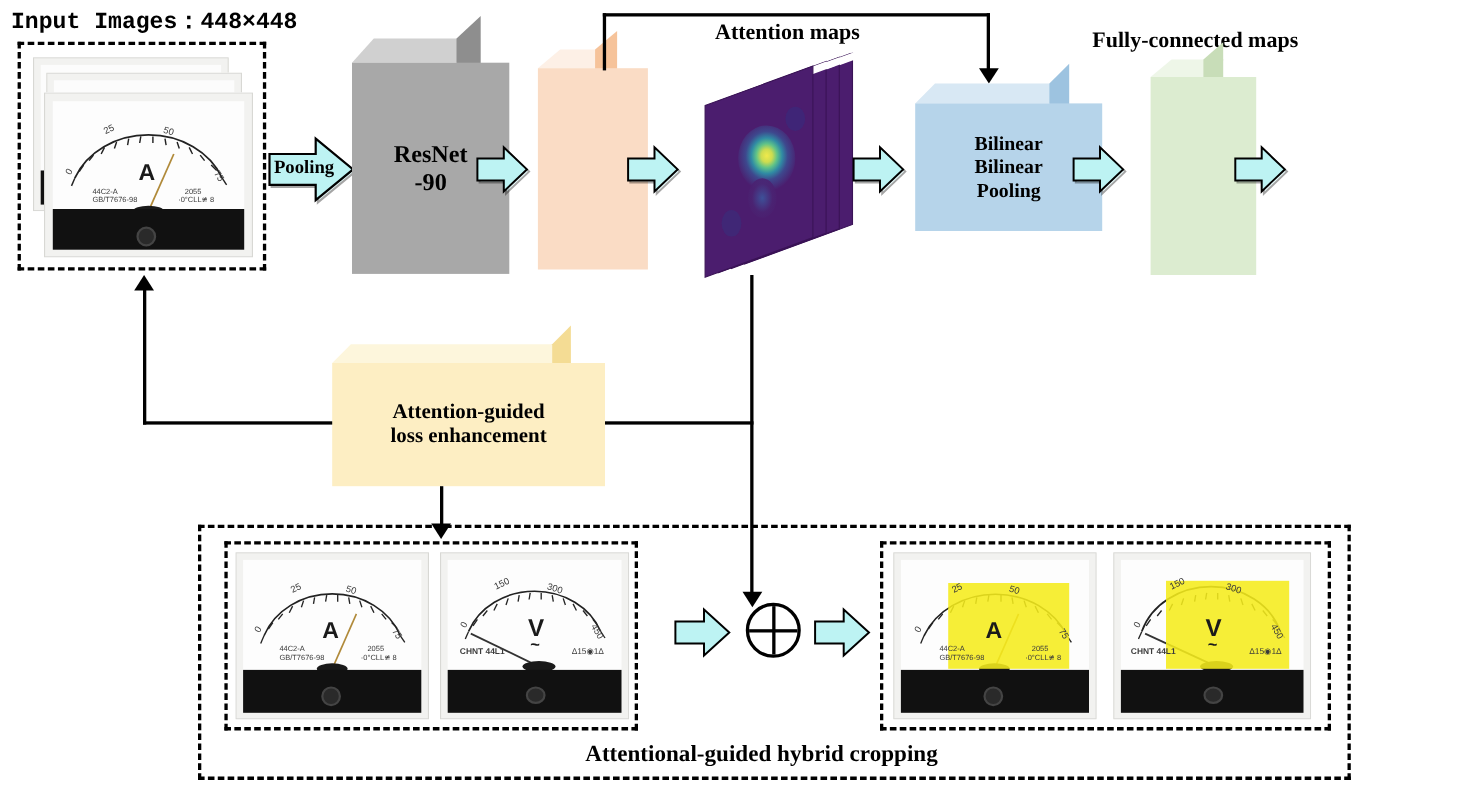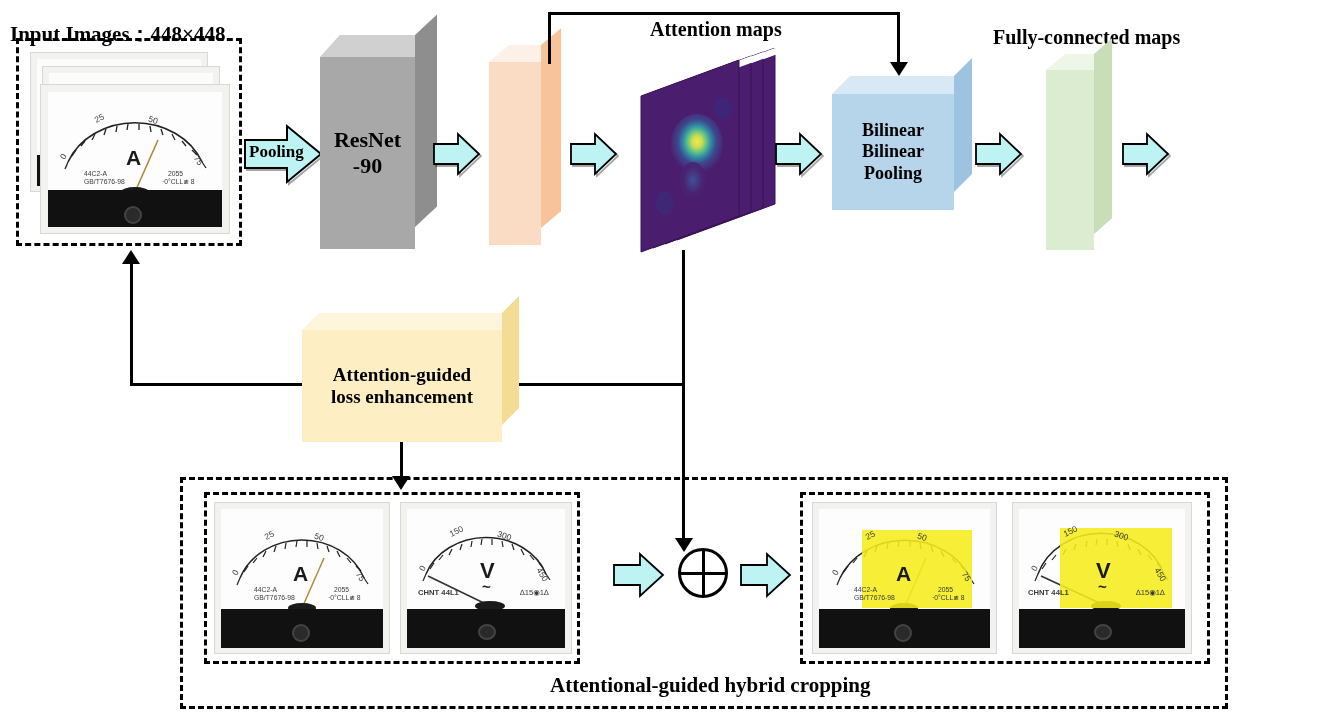--- a/index.html
+++ b/index.html
@@ -18,21 +18,21 @@
   .tri-down{position:absolute;width:0;height:0;border-left:9px solid transparent;
             border-right:9px solid transparent;border-top:14px solid #000;}
   .tri-up{position:absolute;width:0;height:0;border-left:9px solid transparent;
           border-right:9px solid transparent;border-bottom:14px solid #000;}
 
   
   .cyarrow{position:absolute;}
   .cyarrow svg{display:block;overflow:visible;}
 
   
-  .box3d{position:absolute;}
+  .box3d{position:absolute;padding-left:48px;}
   .box3d .front{position:absolute;left:0;top:0;width:100%;height:100%;
                 display:flex;align-items:center;justify-content:center;
                 text-align:center;font-weight:bold;color:#000;line-height:1.18;}
   .box3d .side{position:absolute;}
   .box3d .topf{position:absolute;}
 
   
   .meter{position:absolute;background:#fff;overflow:hidden;}
   .meter .bezel{position:absolute;left:0;top:0;right:0;bottom:0;
                 background:#f2f2f0;border:1px solid #d8d8d4;box-sizing:border-box;}
@@ -57,21 +57,21 @@
                    margin-left:-1.5px;background:#000;}
   .loss-box{position:absolute;background:#dfe0c0;border:3px solid #6f6f55;
             box-sizing:border-box;display:flex;align-items:center;
             justify-content:center;font-weight:bold;color:#000;}
 </style>
 </head>
 <body>
 
 <div id="stage">
 
-  <div class="lbl" style="left:10px;top:20px;font-size:21px;">Input Images：448×448</div>
+  <div class="lbl" style="left:10px;top:4px;font-size:21px;font-family:Liberation Mono, monospace;">Input Images：448×448</div>
 
   <div class="dash-box" style="left:16px;top:38px;width:226px;height:208px;"></div>
 
   <div class="meter" style="left:30px;top:52px;width:178px;height:140px;">
     <div class="bezel"></div>
     <div class="face" style="left:7px;top:7px;right:7px;height:96px;background:#fcfcfc;"></div>
     <div class="blackbar" style="left:7px;top:103px;right:7px;bottom:6px;"></div>
   </div>
   <div class="meter" style="left:42px;top:66px;width:178px;height:140px;">
     <div class="bezel"></div>
@@ -263,21 +263,21 @@
     <div class="front" style="background:#fdeec3;font-size:19px;flex-direction:column;">
       <span>Attention-guided</span>
       <span>loss enhancement</span>
     </div>
   </div>
 
   <div class="vline" style="left:400px;top:442px;height:44px;"></div>
   <div class="tri-down" style="left:392px;top:476px;"></div>
 
   <div class="dash-box" style="left:180px;top:477px;width:1048px;height:232px;"></div>
-  <div class="lbl" style="left:550px;top:673px;font-size:21px;">Attentional-guided hybrid cropping</div>
+  <div class="lbl" style="left:532px;top:673px;font-size:21px;">Attentional-guided hybrid cropping</div>
 
   <div class="dash-box" style="left:204px;top:492px;width:376px;height:172px;"></div>
 
   <div class="meter" style="left:214px;top:502px;width:176px;height:152px;">
     <div class="bezel"></div>
     <div class="face" style="left:7px;top:7px;right:7px;height:100px;"></div>
     <svg width="176" height="152" viewBox="0 0 176 152">
       <path d="M 26 76 A 66 58 0 0 1 150 76" fill="none" stroke="#222" stroke-width="1.5"></path>
       <g stroke="#222" stroke-width="1.2">
         <line x1="26" y1="76" x2="23" y2="83"></line>

